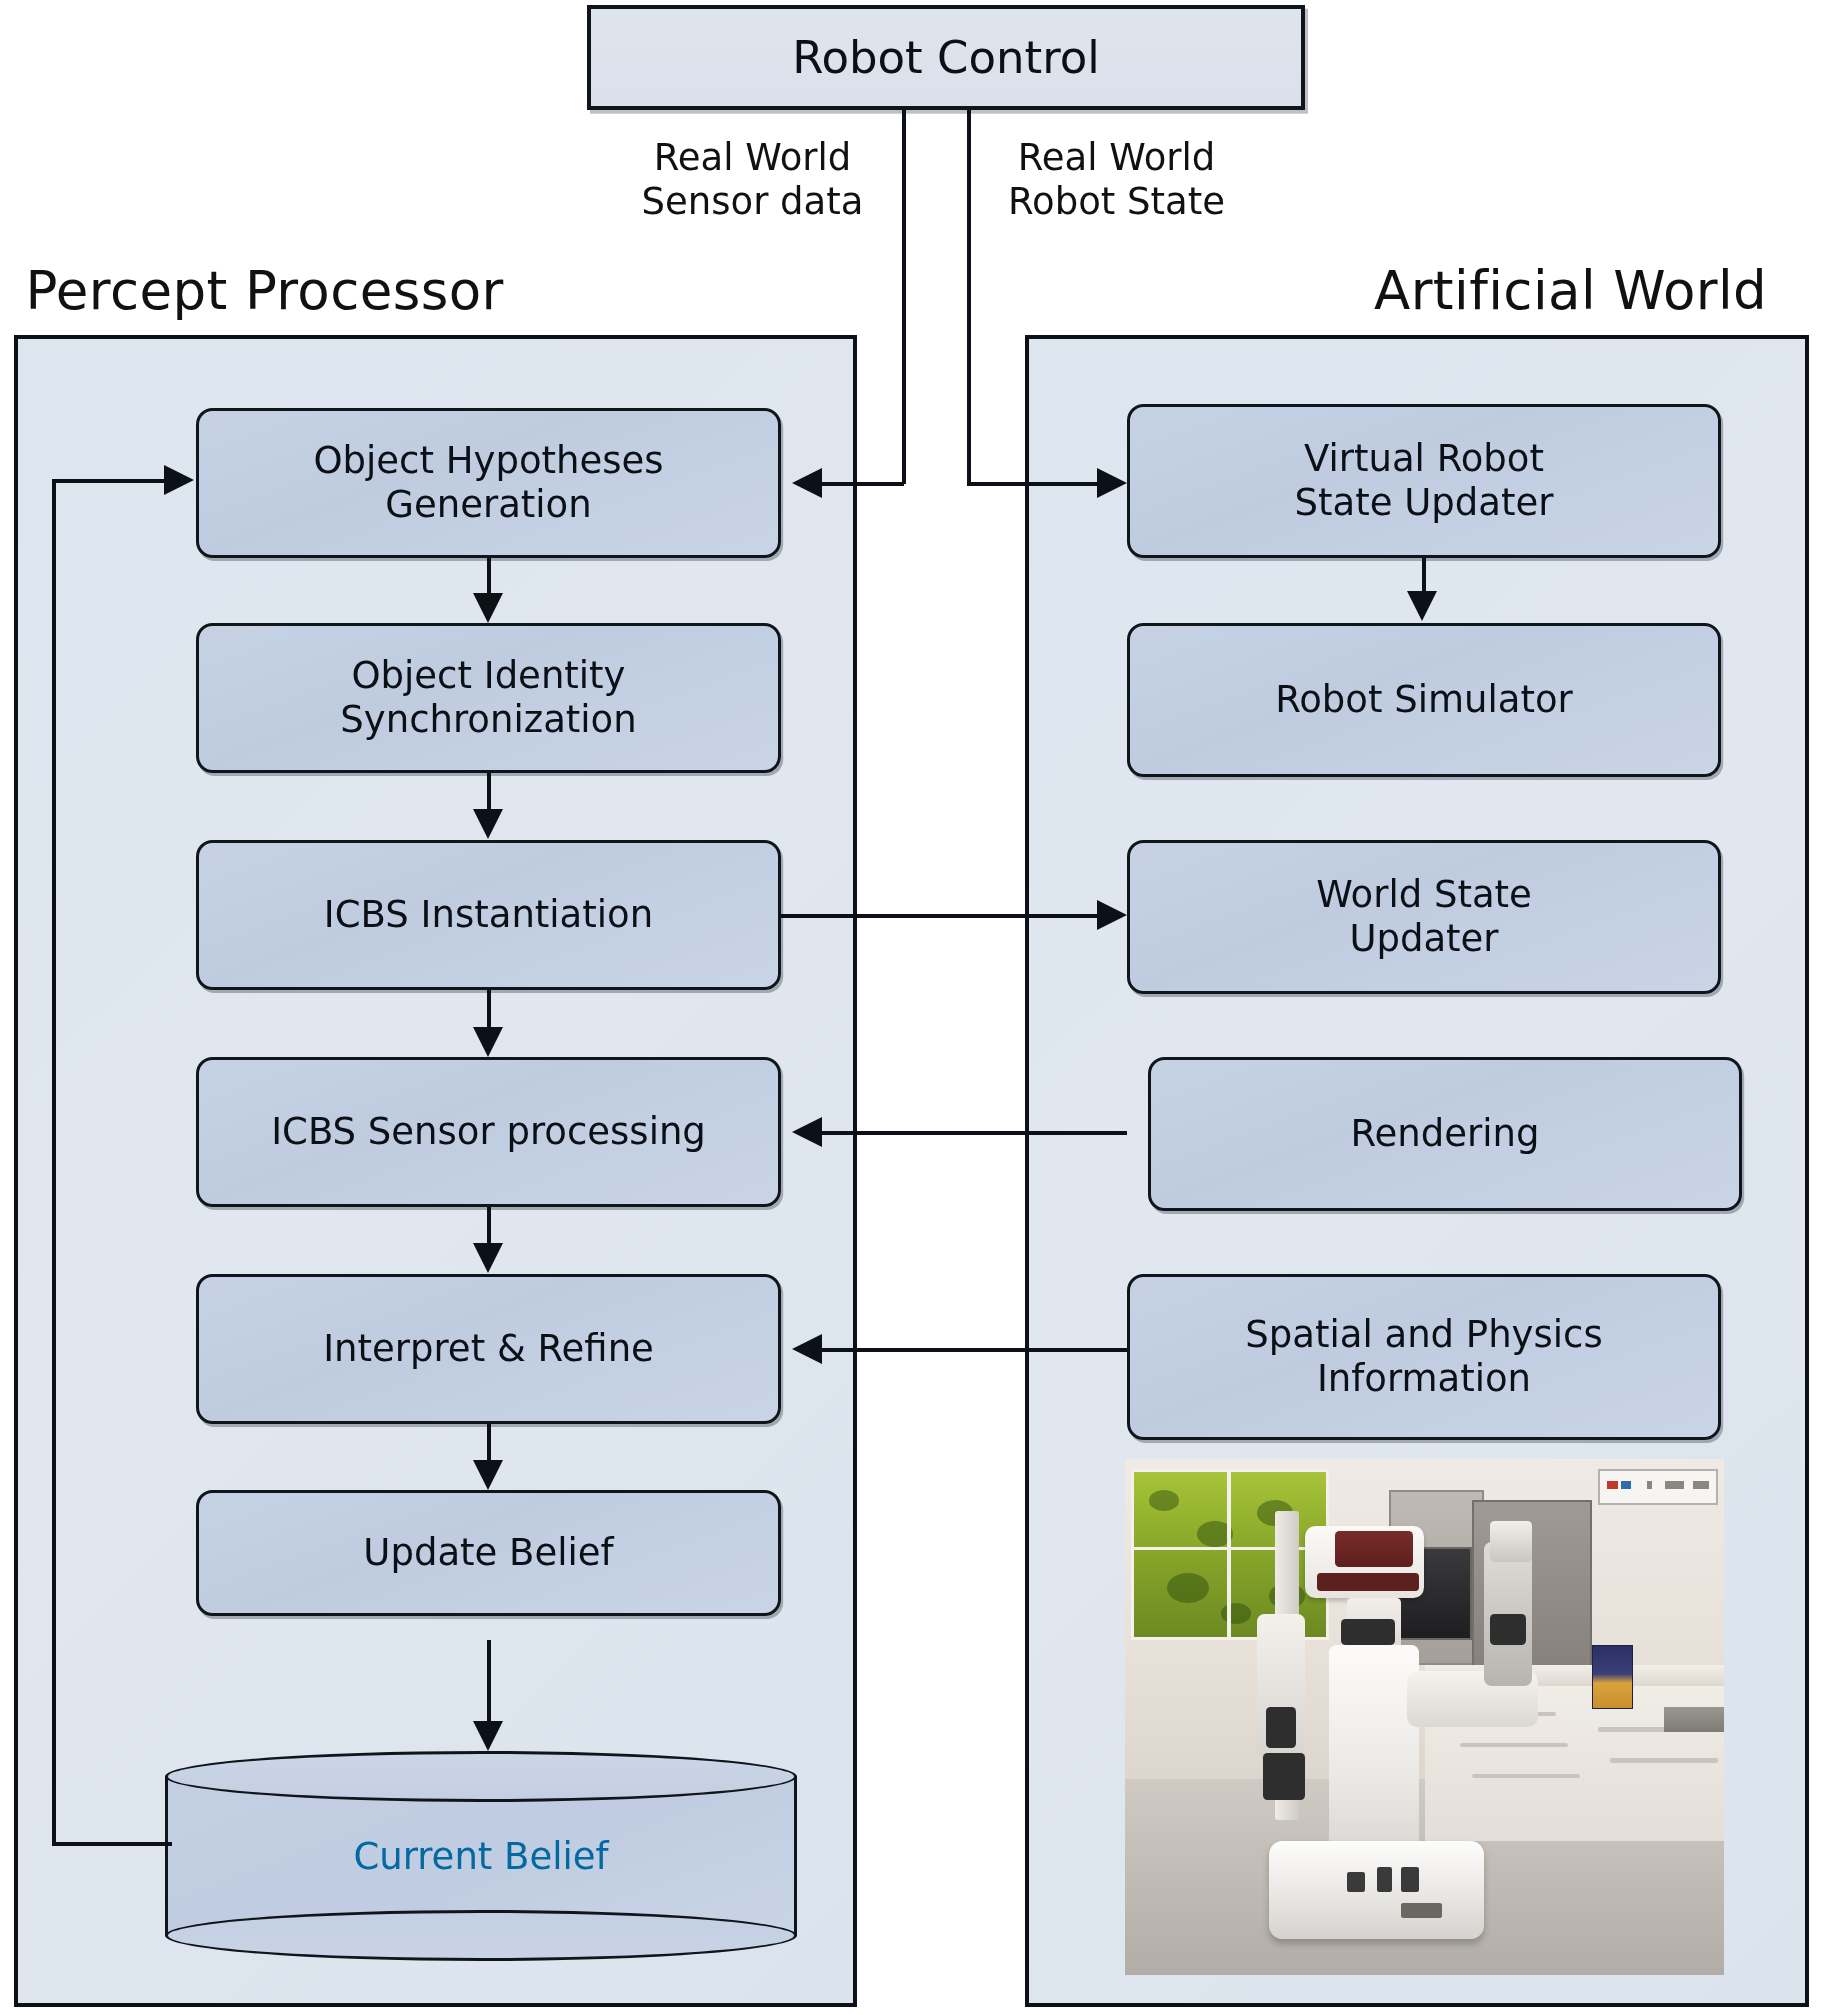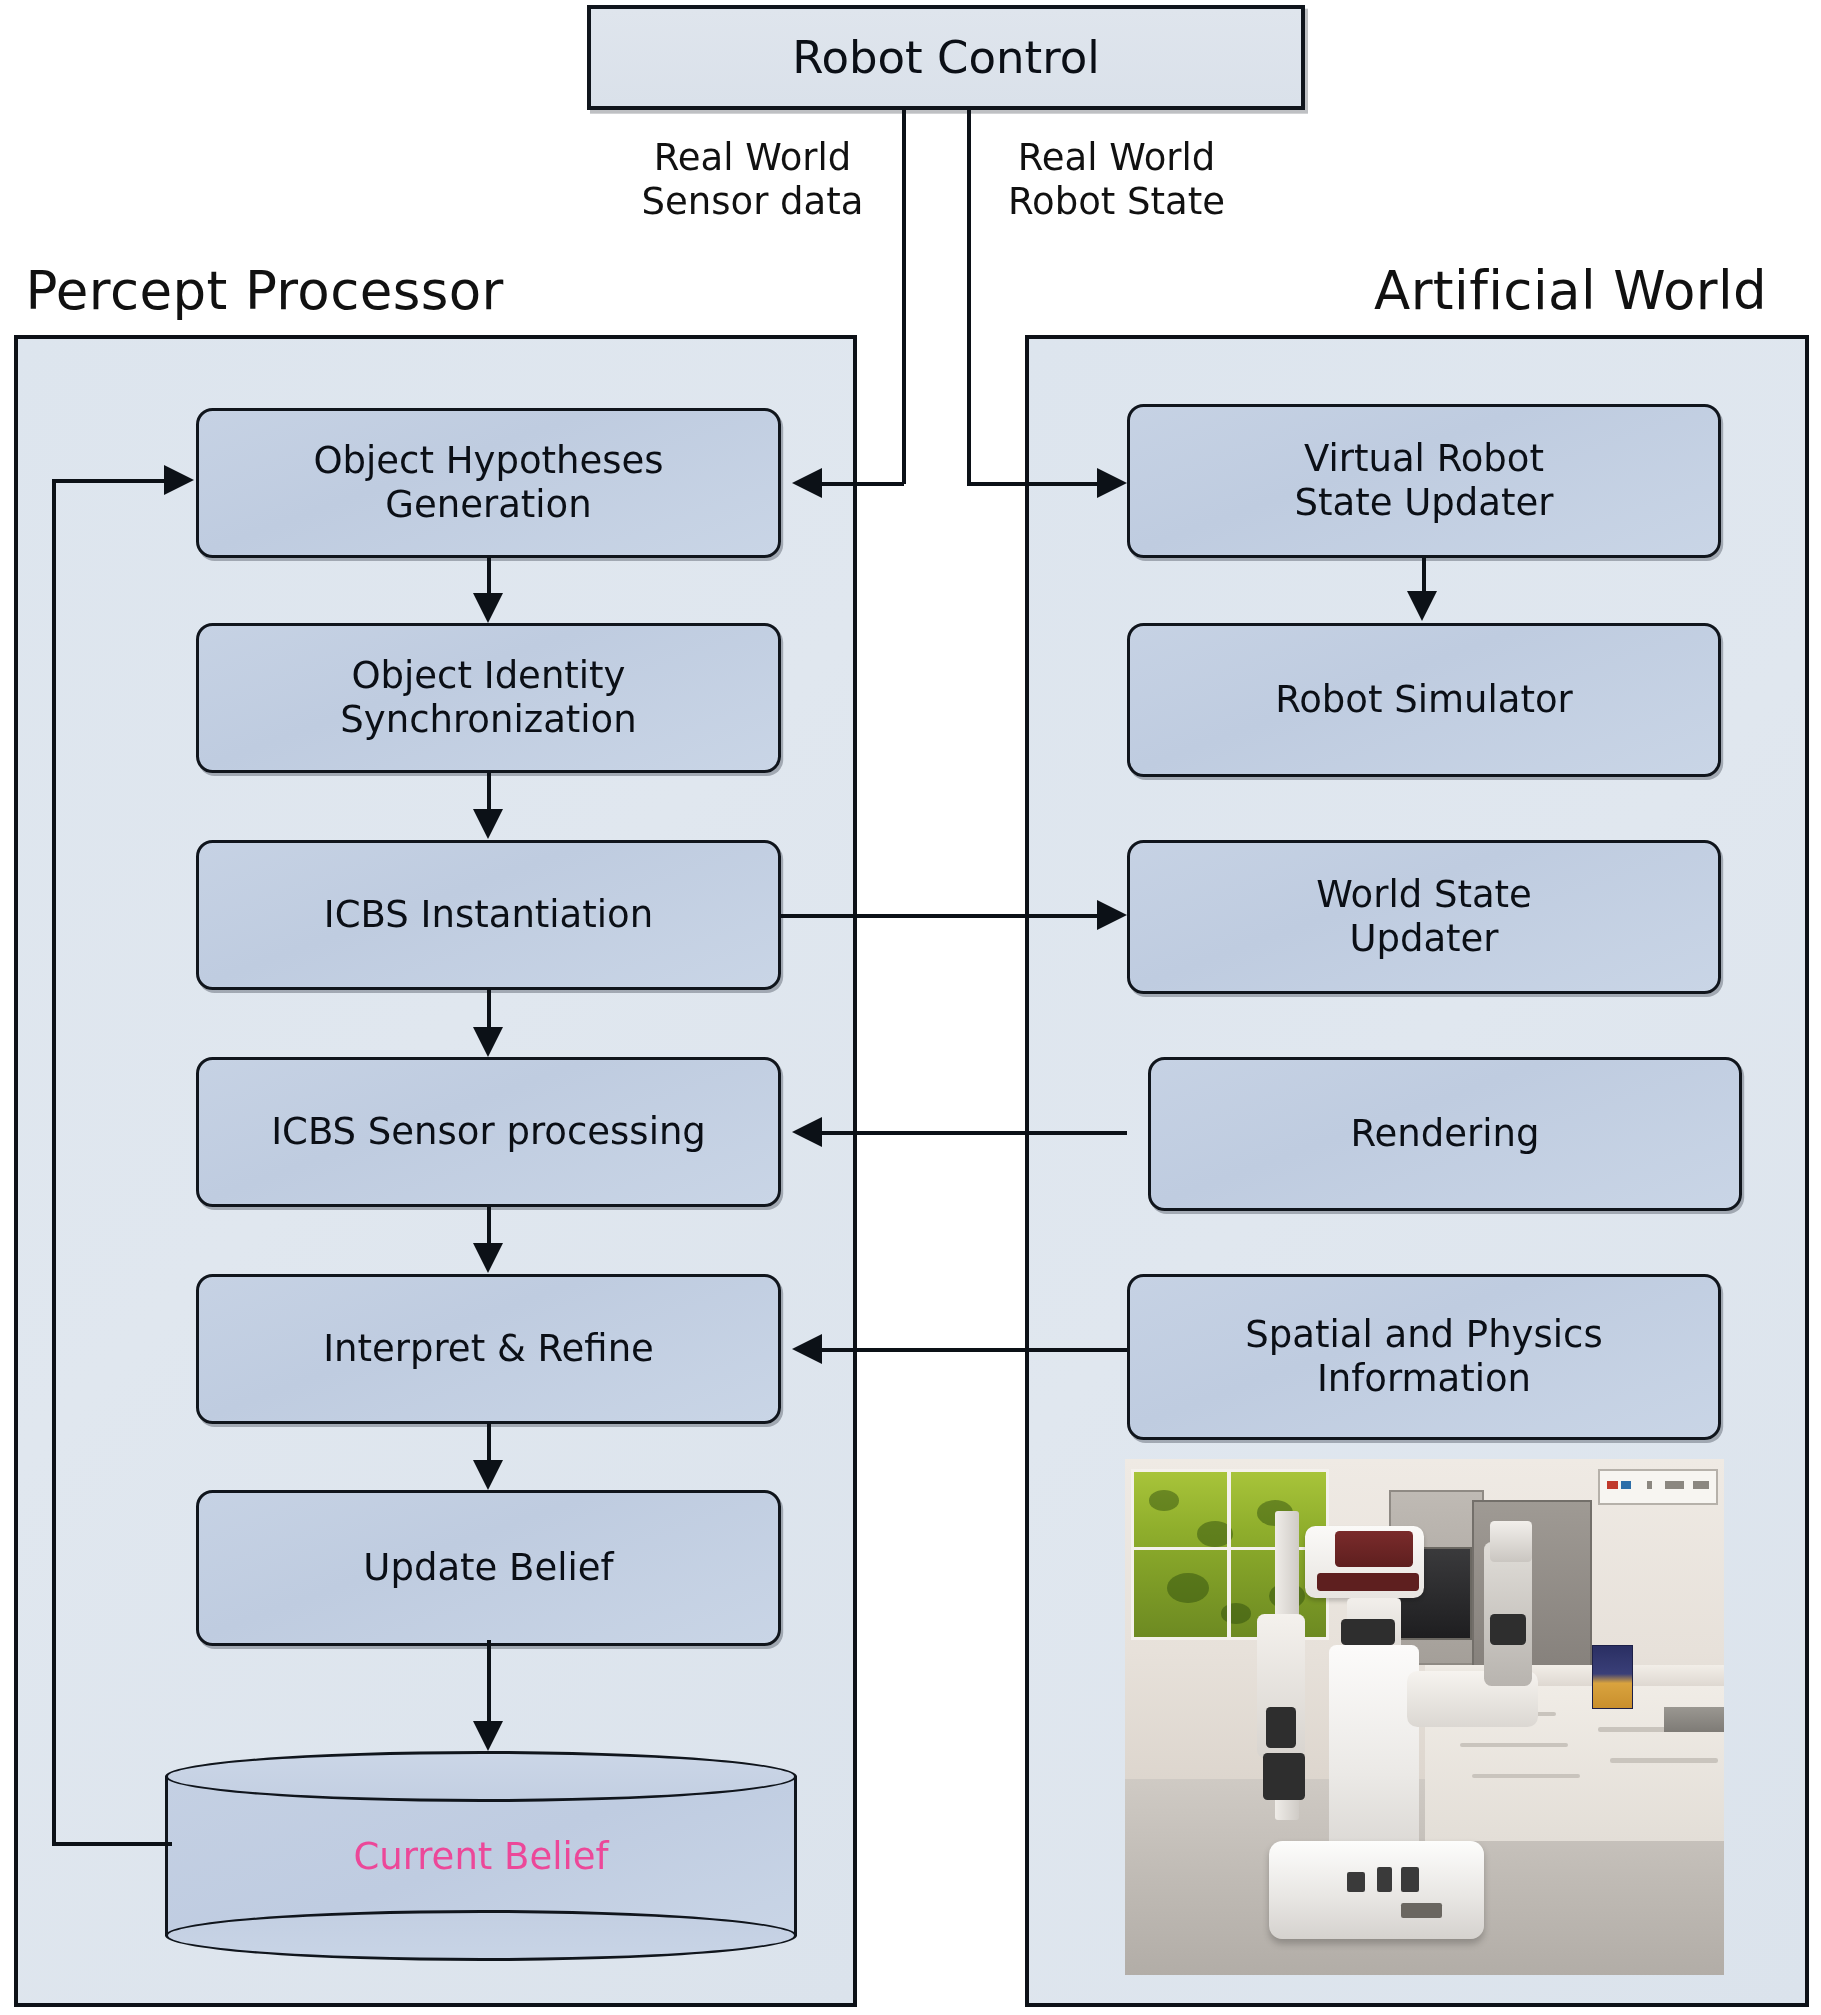--- a/index.html
+++ b/index.html
@@ -61,21 +61,21 @@
     position:absolute;left:0;right:0;height:51px;
     border:3.7px solid #10151c;
     border-radius:50%;
     box-sizing:border-box;
   }
   .cylinder .cyl-top{top:0;background:linear-gradient(180deg,#cbd6e7,#c3cfe2);z-index:3;}
   .cylinder .cyl-bot{bottom:0;background:linear-gradient(180deg,#c3cfe2,#c8d4e6);z-index:1;}
   .cylinder .cyl-label{
     position:absolute;left:0;right:0;top:0;bottom:0;
     display:flex;align-items:center;justify-content:center;
-    font-size:37px;color:#ec4899;z-index:4;
+    font-size:37px;color:#0369a1;z-index:4;
   }
 
   
   .hline{position:absolute;background:#0c1117;height:3.7px;}
   .vline{position:absolute;background:#0c1117;width:3.7px;}
   .arrow{position:absolute;width:0;height:0;}
   .arrow.down{border-left:15.7px solid transparent;border-right:15.7px solid transparent;border-top:30px solid #0c1117;}
   .arrow.left{border-top:15.7px solid transparent;border-bottom:15.7px solid transparent;border-right:30px solid #0c1117;}
   .arrow.right{border-top:15.7px solid transparent;border-bottom:15.7px solid transparent;border-left:30px solid #0c1117;}
 
@@ -198,21 +198,21 @@
   </div>
 
   <div class="node" style="left:196px;top:1057px;width:585px;height:150px;">
     <span>ICBS Sensor processing</span>
   </div>
 
   <div class="node" style="left:196px;top:1274px;width:585px;height:150px;">
     <span>Interpret &amp; Refine</span>
   </div>
 
-  <div class="node" style="left:196px;top:1490px;width:585px;height:156px;">
+  <div class="node" style="left:196px;top:1490px;width:585px;height:126px;">
     <span>Update Belief</span>
   </div>
 
   <div class="cylinder" style="left:165px;top:1751px;width:632px;height:210px;">
     <div class="cyl-bot"></div>
     <div class="cyl-body"></div>
     <div class="cyl-top"></div>
     <div class="cyl-label">Current Belief</div>
   </div>
 

